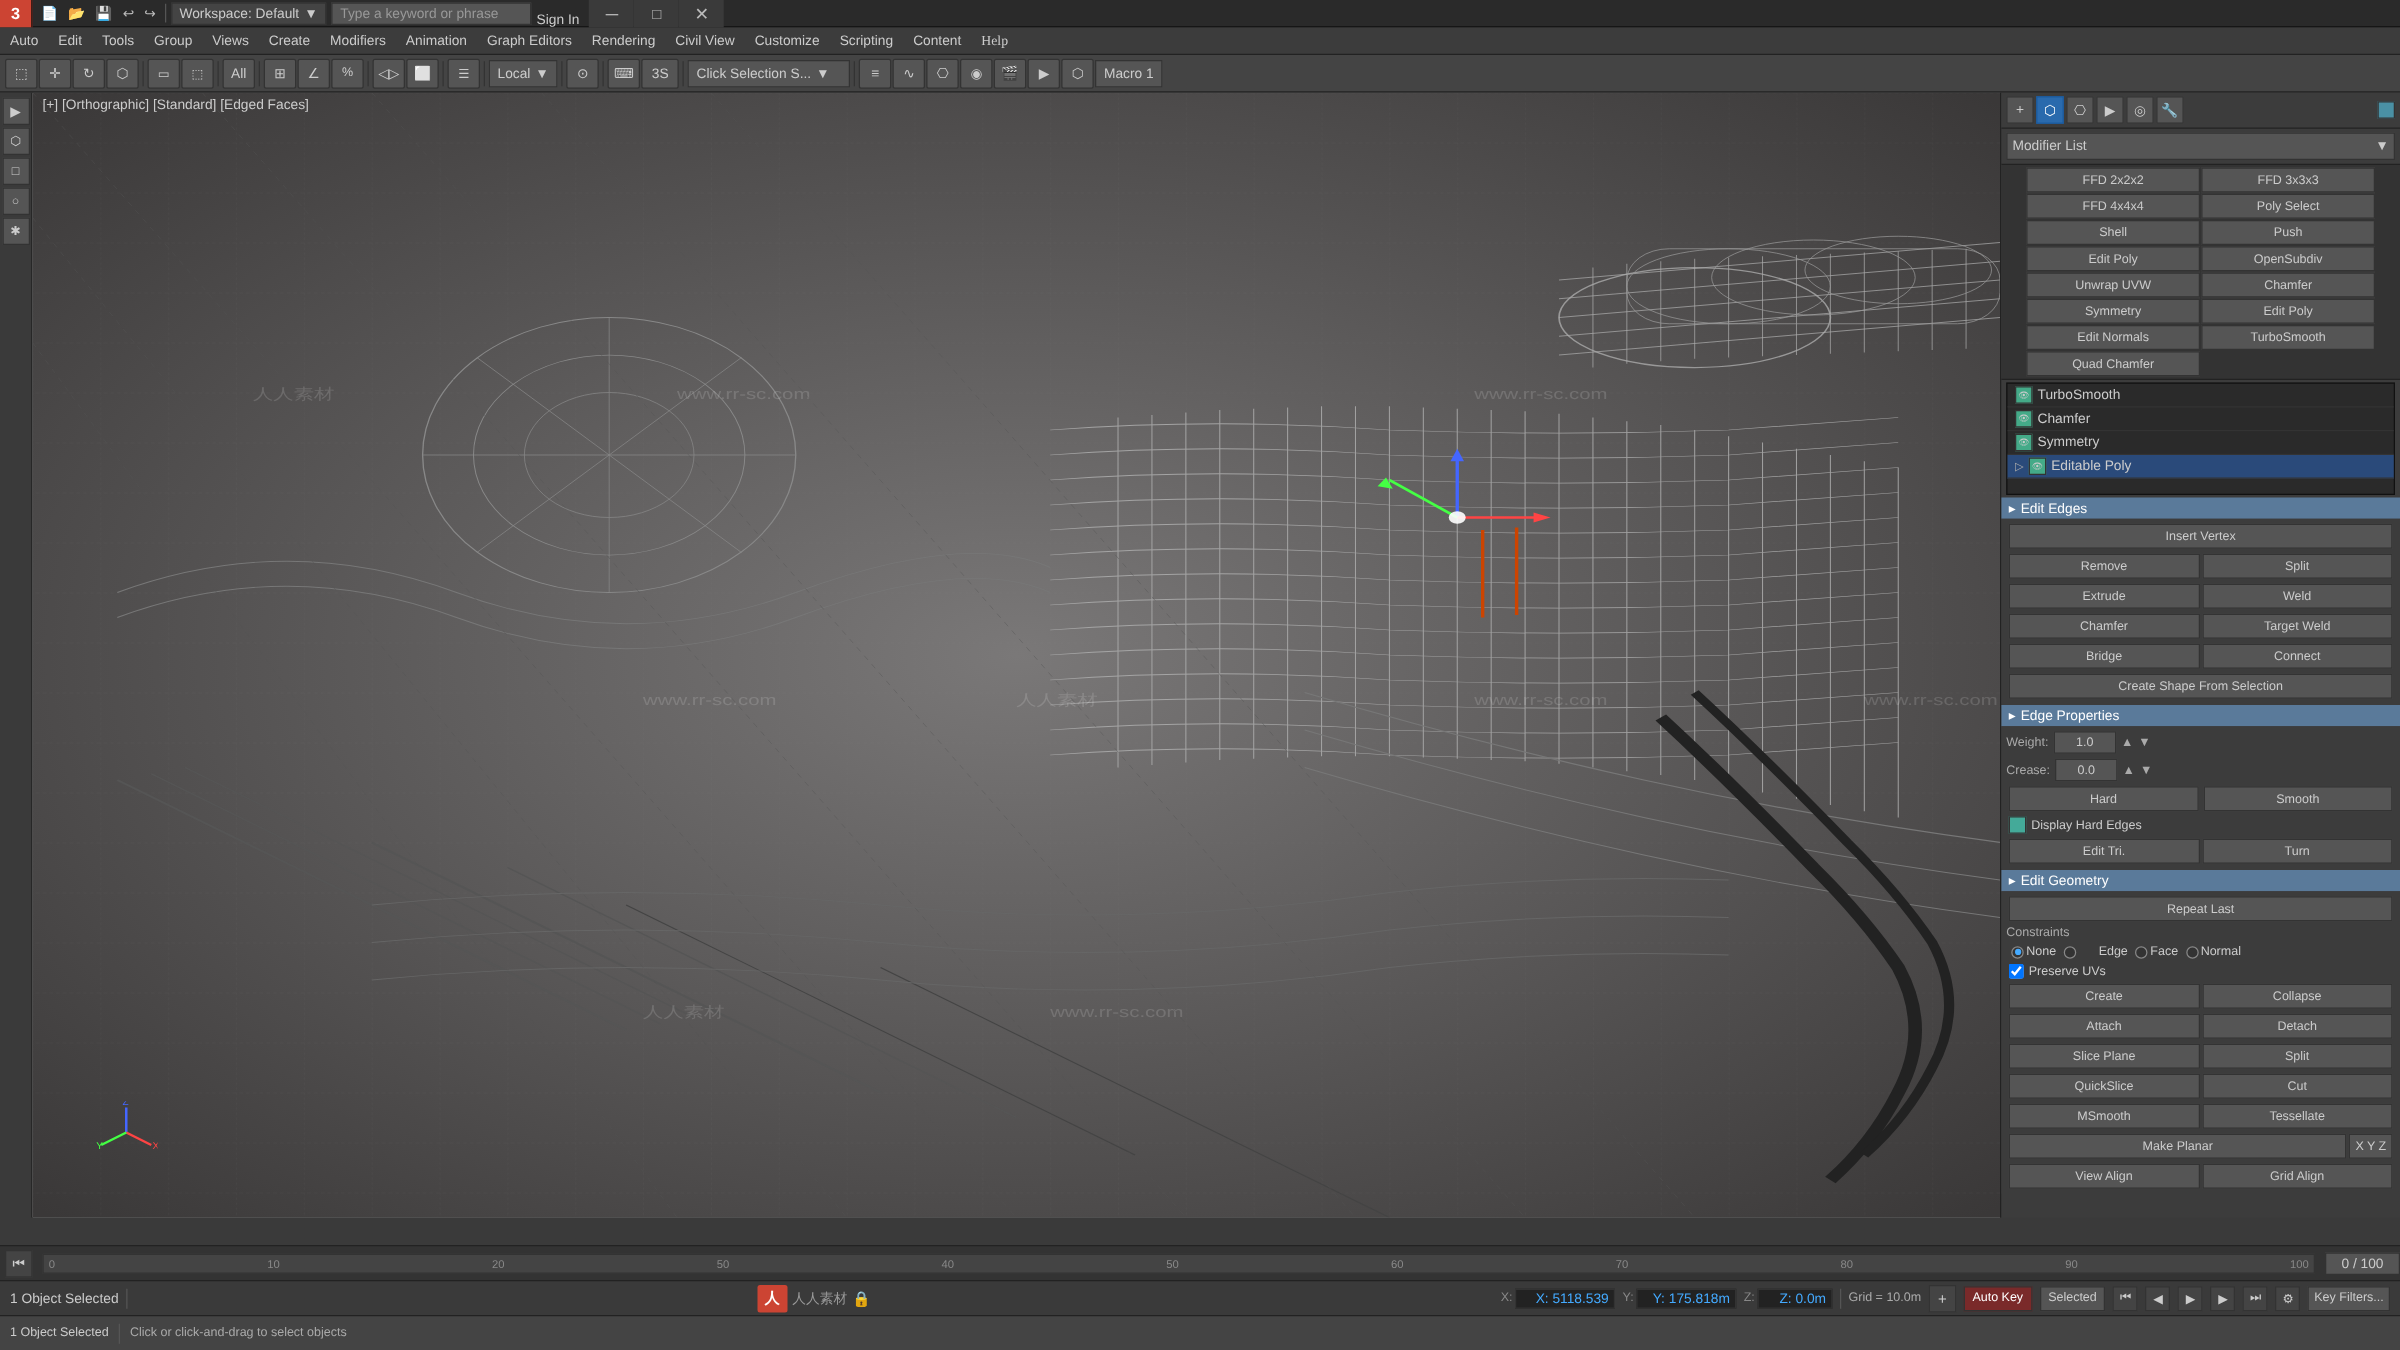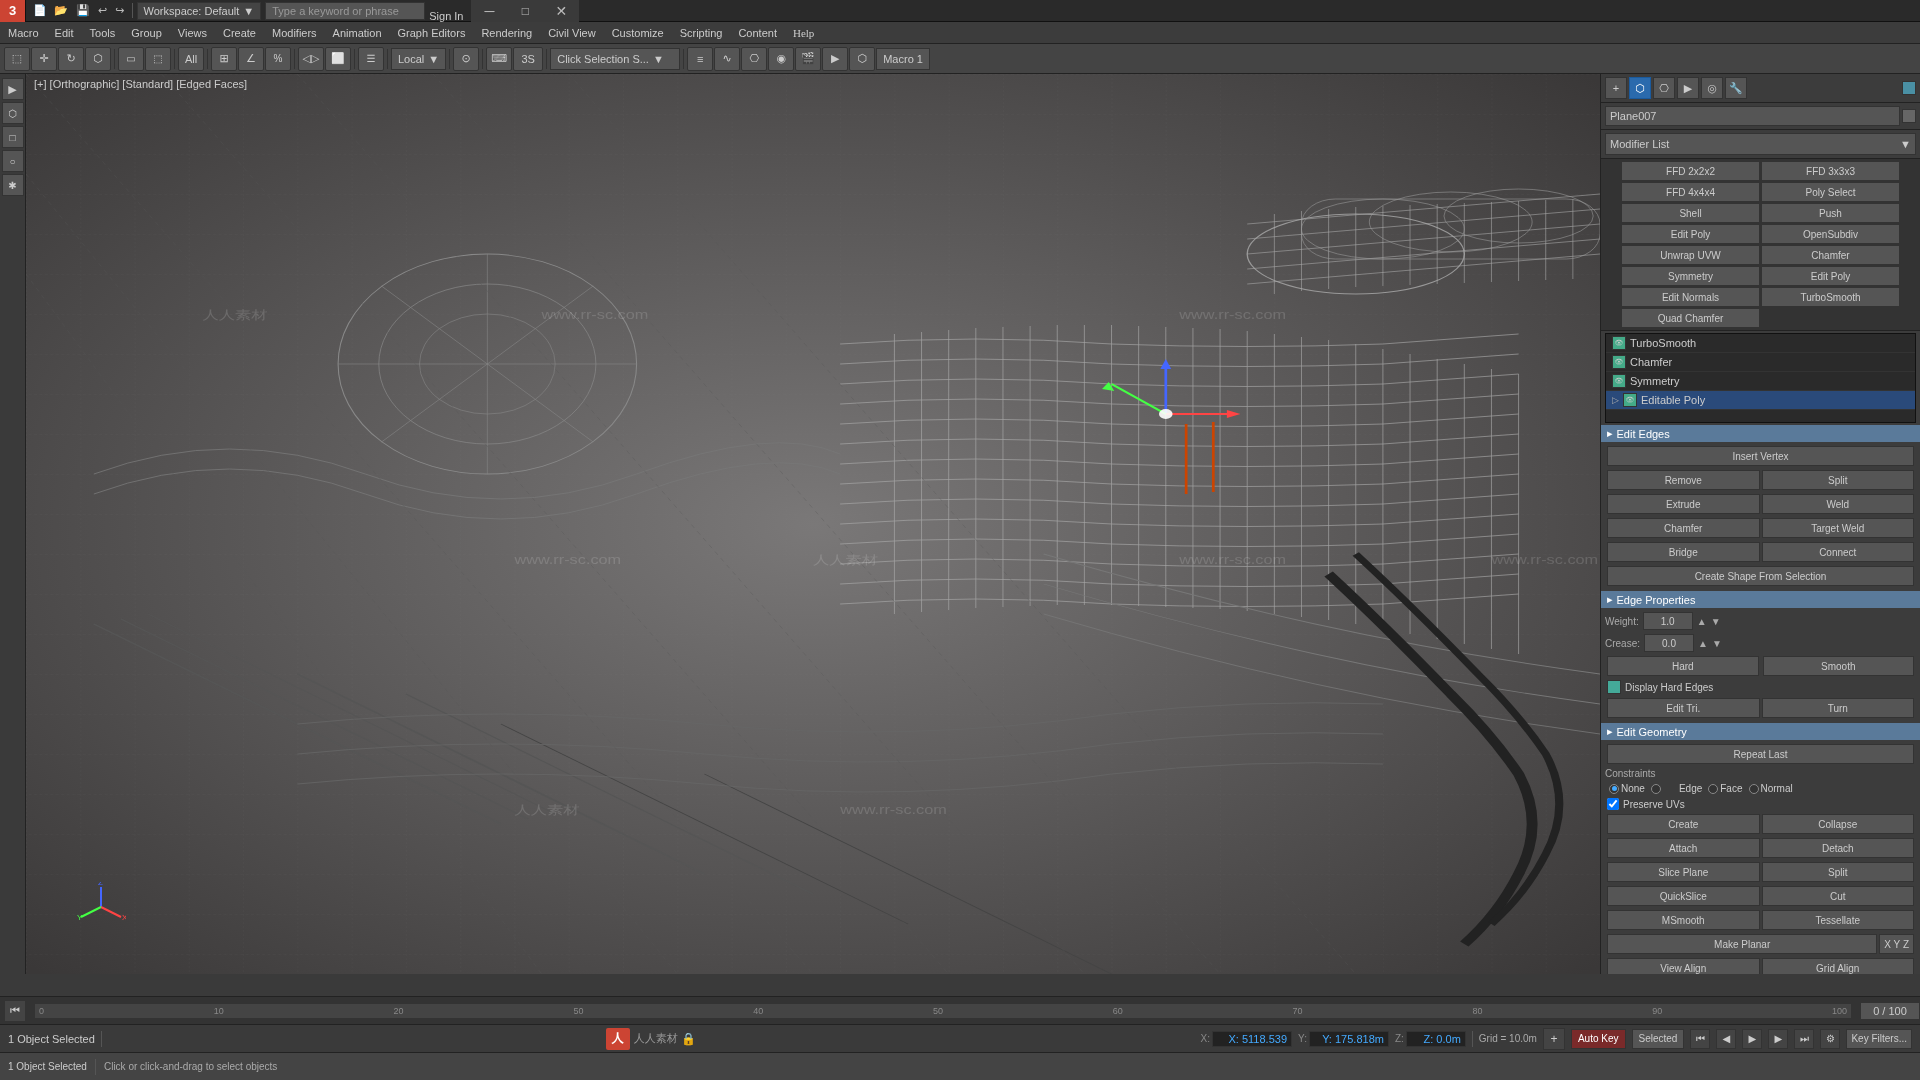--- a/index.html
+++ b/index.html
@@ -30,21 +30,21 @@
   <div style="background:#555;border:1px solid #333;padding:1px 6px;height:18px;font-size:11px;color:#999;display:flex;align-items:center;margin-right:4px;width:160px;">Type a keyword or phrase</div>
   <div style="font-size:11px;color:#ccc;margin-right:8px;cursor:pointer;margin-top:10px;">Sign In</div>
   <div style="display:flex;">
     <span style="width:36px;height:22px;display:flex;align-items:center;justify-content:center;cursor:pointer;font-size:14px;color:#bbb;background:#3a3a3a;">─</span>
     <span style="width:36px;height:22px;display:flex;align-items:center;justify-content:center;cursor:pointer;font-size:12px;color:#bbb;background:#3a3a3a;">□</span>
     <span style="width:36px;height:22px;display:flex;align-items:center;justify-content:center;cursor:pointer;font-size:14px;color:#bbb;background:#3a3a3a;">✕</span>
   </div>
 </div>
 
 <div id="menu-bar" style="position:absolute;top:22px;left:0;width:1920px;height:22px;background:#3c3c3c;display:flex;align-items:center;border-bottom:1px solid #222;z-index:100;">
-  <div style="padding:2px 8px;cursor:pointer;font-size:11px;color:#ccc;">Macro</div>
+  <div style="padding:2px 8px;cursor:pointer;font-size:11px;color:#ccc;">Auto</div>
   <div style="padding:2px 8px;cursor:pointer;font-size:11px;color:#ccc;">Edit</div>
   <div style="padding:2px 8px;cursor:pointer;font-size:11px;color:#ccc;">Tools</div>
   <div style="padding:2px 8px;cursor:pointer;font-size:11px;color:#ccc;">Group</div>
   <div style="padding:2px 8px;cursor:pointer;font-size:11px;color:#ccc;">Views</div>
   <div style="padding:2px 8px;cursor:pointer;font-size:11px;color:#ccc;">Create</div>
   <div style="padding:2px 8px;cursor:pointer;font-size:11px;color:#ccc;">Modifiers</div>
   <div style="padding:2px 8px;cursor:pointer;font-size:11px;color:#ccc;">Animation</div>
   <div style="padding:2px 8px;cursor:pointer;font-size:11px;color:#ccc;">Graph Editors</div>
   <div style="padding:2px 8px;cursor:pointer;font-size:11px;color:#ccc;">Rendering</div>
   <div style="padding:2px 8px;cursor:pointer;font-size:11px;color:#ccc;">Civil View</div>
@@ -290,24 +290,20 @@
       <div style="width:22px;height:22px;background:#555;border:1px solid #333;display:flex;align-items:center;justify-content:center;cursor:pointer;font-size:11px;color:#ccc;">+</div>
       <div style="width:22px;height:22px;background:#2a6aad;border:1px solid #1a5a9d;display:flex;align-items:center;justify-content:center;cursor:pointer;font-size:11px;color:#fff;">⬡</div>
       <div style="width:22px;height:22px;background:#555;border:1px solid #333;display:flex;align-items:center;justify-content:center;cursor:pointer;font-size:11px;color:#ccc;">⎔</div>
       <div style="width:22px;height:22px;background:#555;border:1px solid #333;display:flex;align-items:center;justify-content:center;cursor:pointer;font-size:11px;color:#ccc;">▶</div>
       <div style="width:22px;height:22px;background:#555;border:1px solid #333;display:flex;align-items:center;justify-content:center;cursor:pointer;font-size:11px;color:#ccc;">◎</div>
       <div style="width:22px;height:22px;background:#555;border:1px solid #333;display:flex;align-items:center;justify-content:center;cursor:pointer;font-size:11px;color:#ccc;">🔧</div>
       <div style="flex:1;"></div>
       <div style="width:14px;height:14px;background:#4a90a4;border:1px solid #333;cursor:pointer;"></div>
     </div>
 
-    <div style="display:flex;align-items:center;padding:3px 4px;gap:2px;border-bottom:1px solid #222;">
-      <input style="flex: 1 1 0%; background: rgb(85, 85, 85); border: 1px solid rgb(51, 51, 51); color: rgb(204, 204, 204); font-size: 11px; padding: 2px 4px; height: 20px;" value="Plane007">
-      <div style="width:14px;height:14px;background:#666;border:1px solid #333;cursor:pointer;"></div>
-    </div>
 
     <div style="display:flex;align-items:center;padding:3px 4px;gap:2px;border-bottom:1px solid #222;">
       <div style="flex:1;background:#555;border:1px solid #333;color:#ccc;font-size:11px;padding:2px 4px;height:22px;display:flex;align-items:center;justify-content:space-between;cursor:pointer;">
         <span>Modifier List</span>
           <span>▼</span>
       </div>
     </div>
 
     <div style="display:grid;grid-template-columns:1fr 1fr;gap:1px;padding:2px 20px;border-bottom:1px solid #222;background:#333;">
       <div style="background:#555;border:1px solid #333;color:#ccc;font-size:10px;padding:2px 4px;cursor:pointer;text-align:center;height:20px;display:flex;align-items:center;justify-content:center;">FFD 2x2x2</div>

